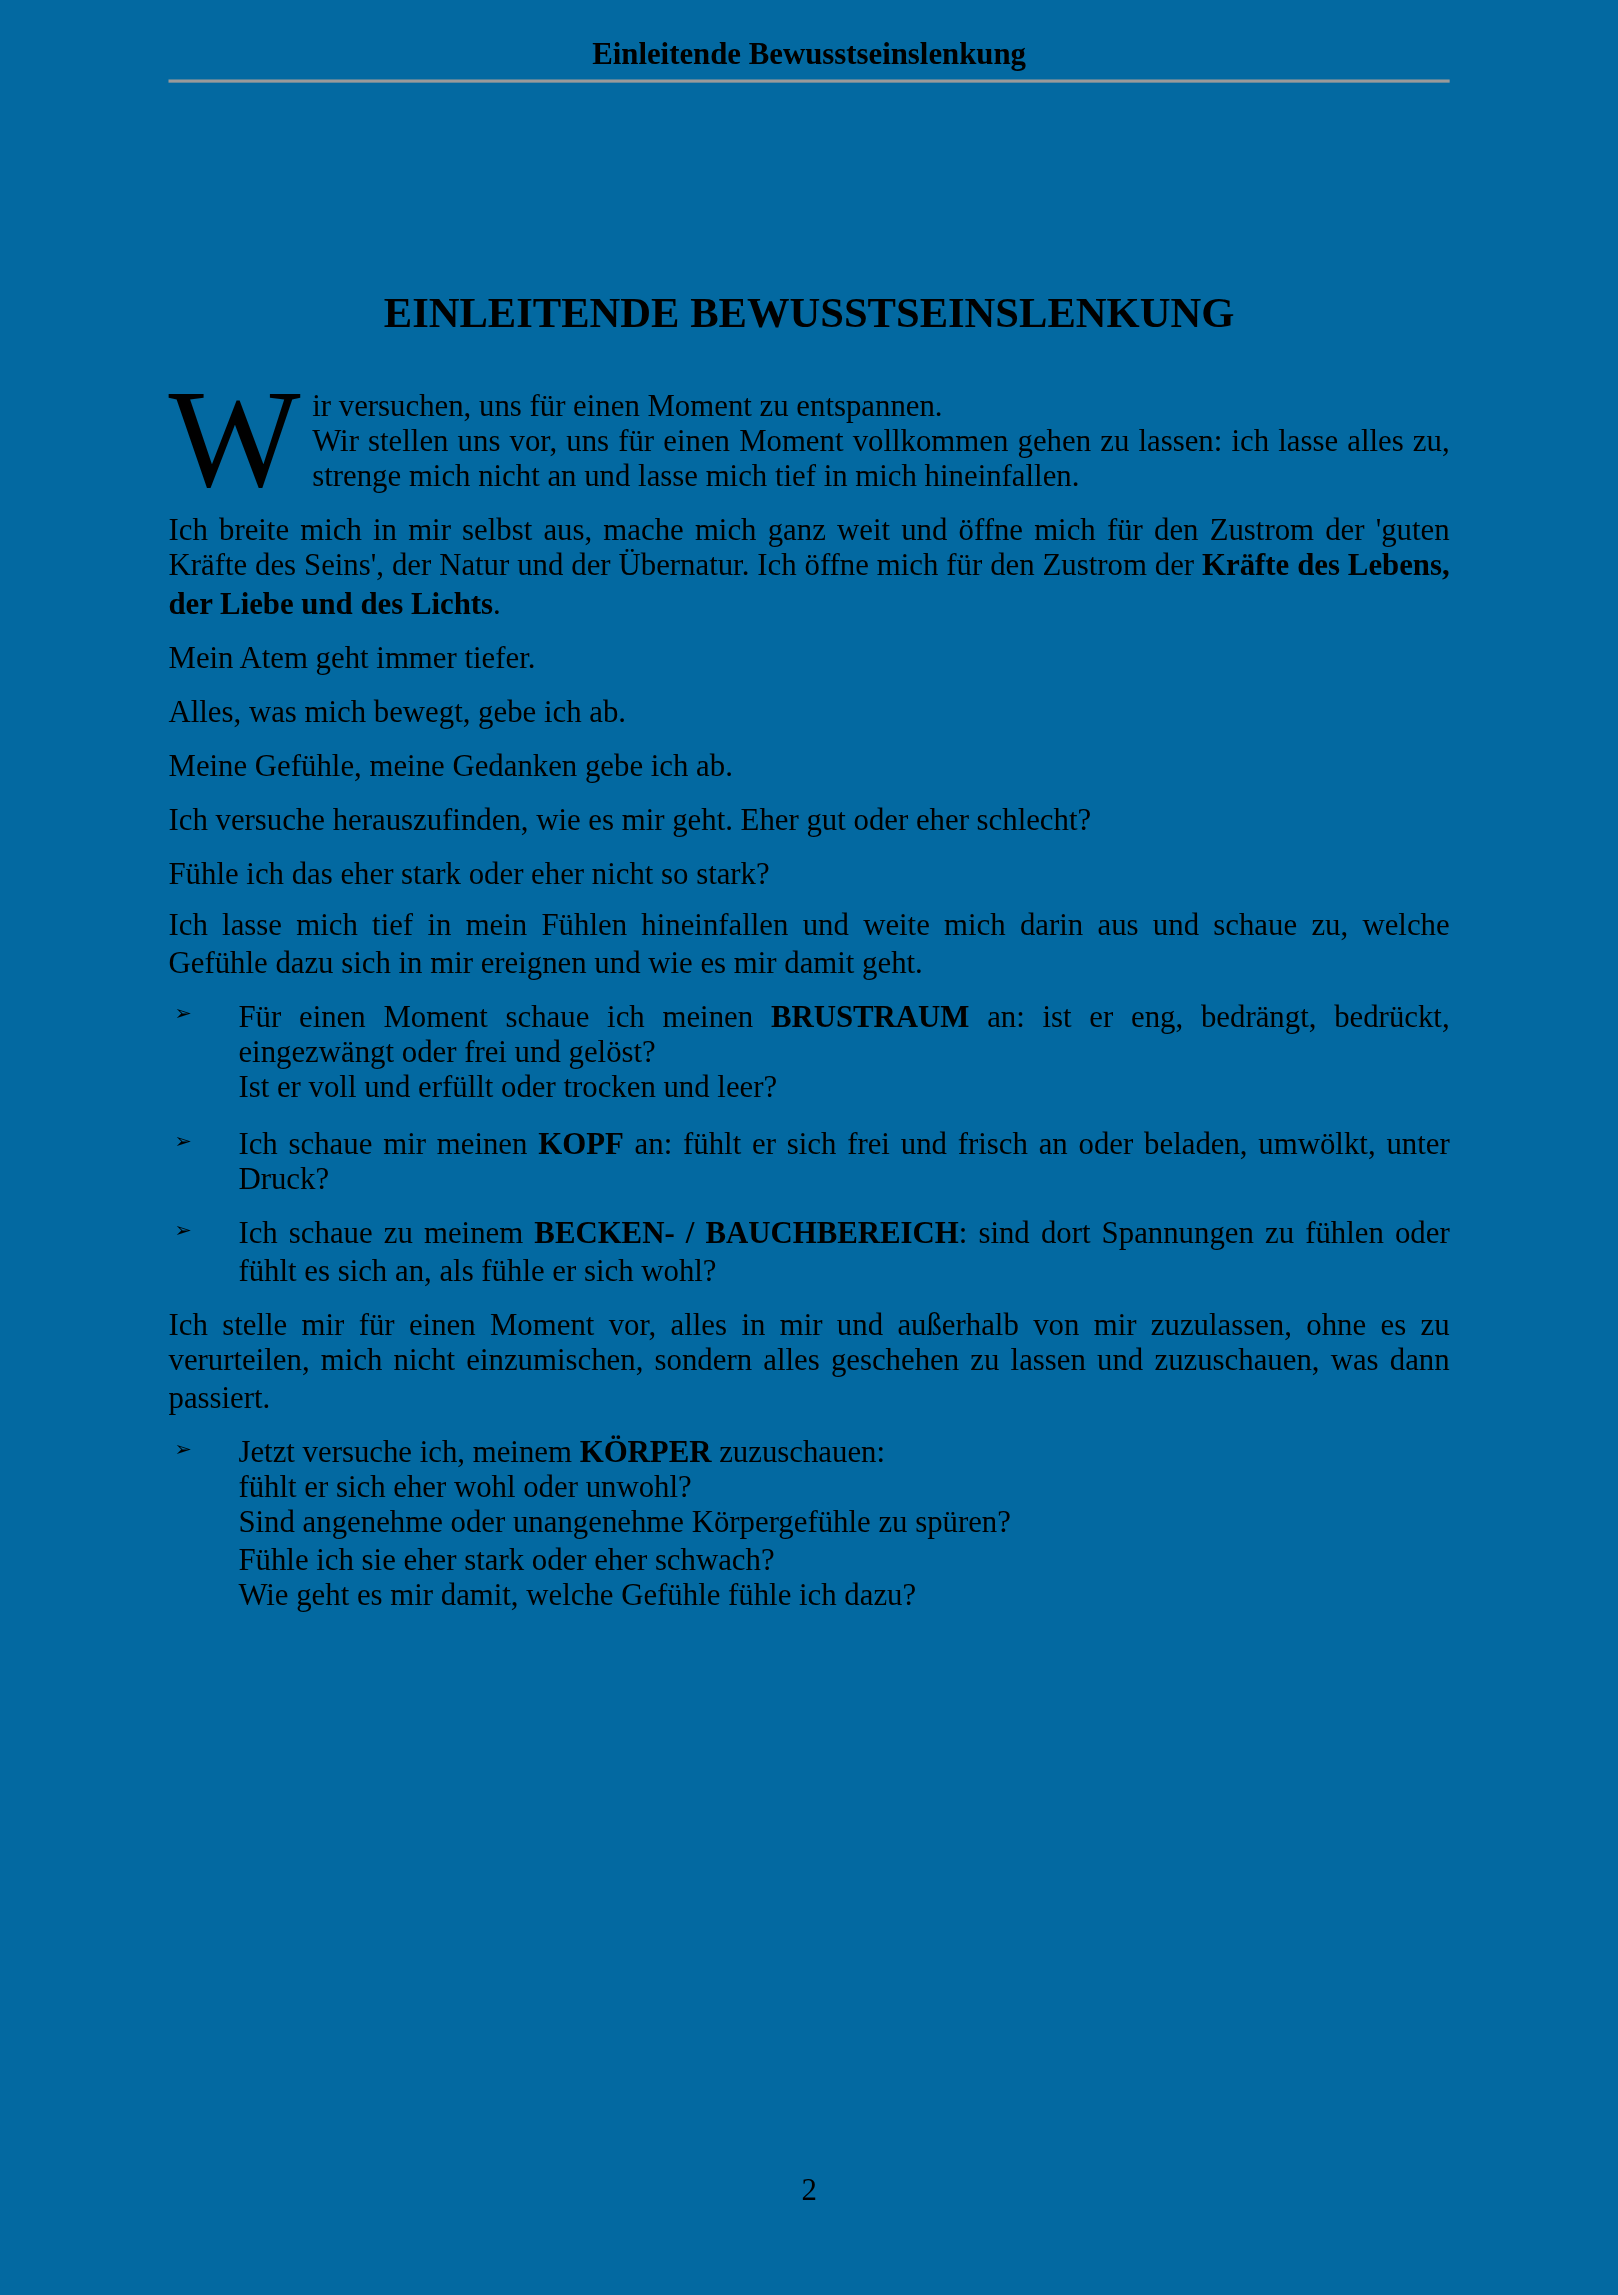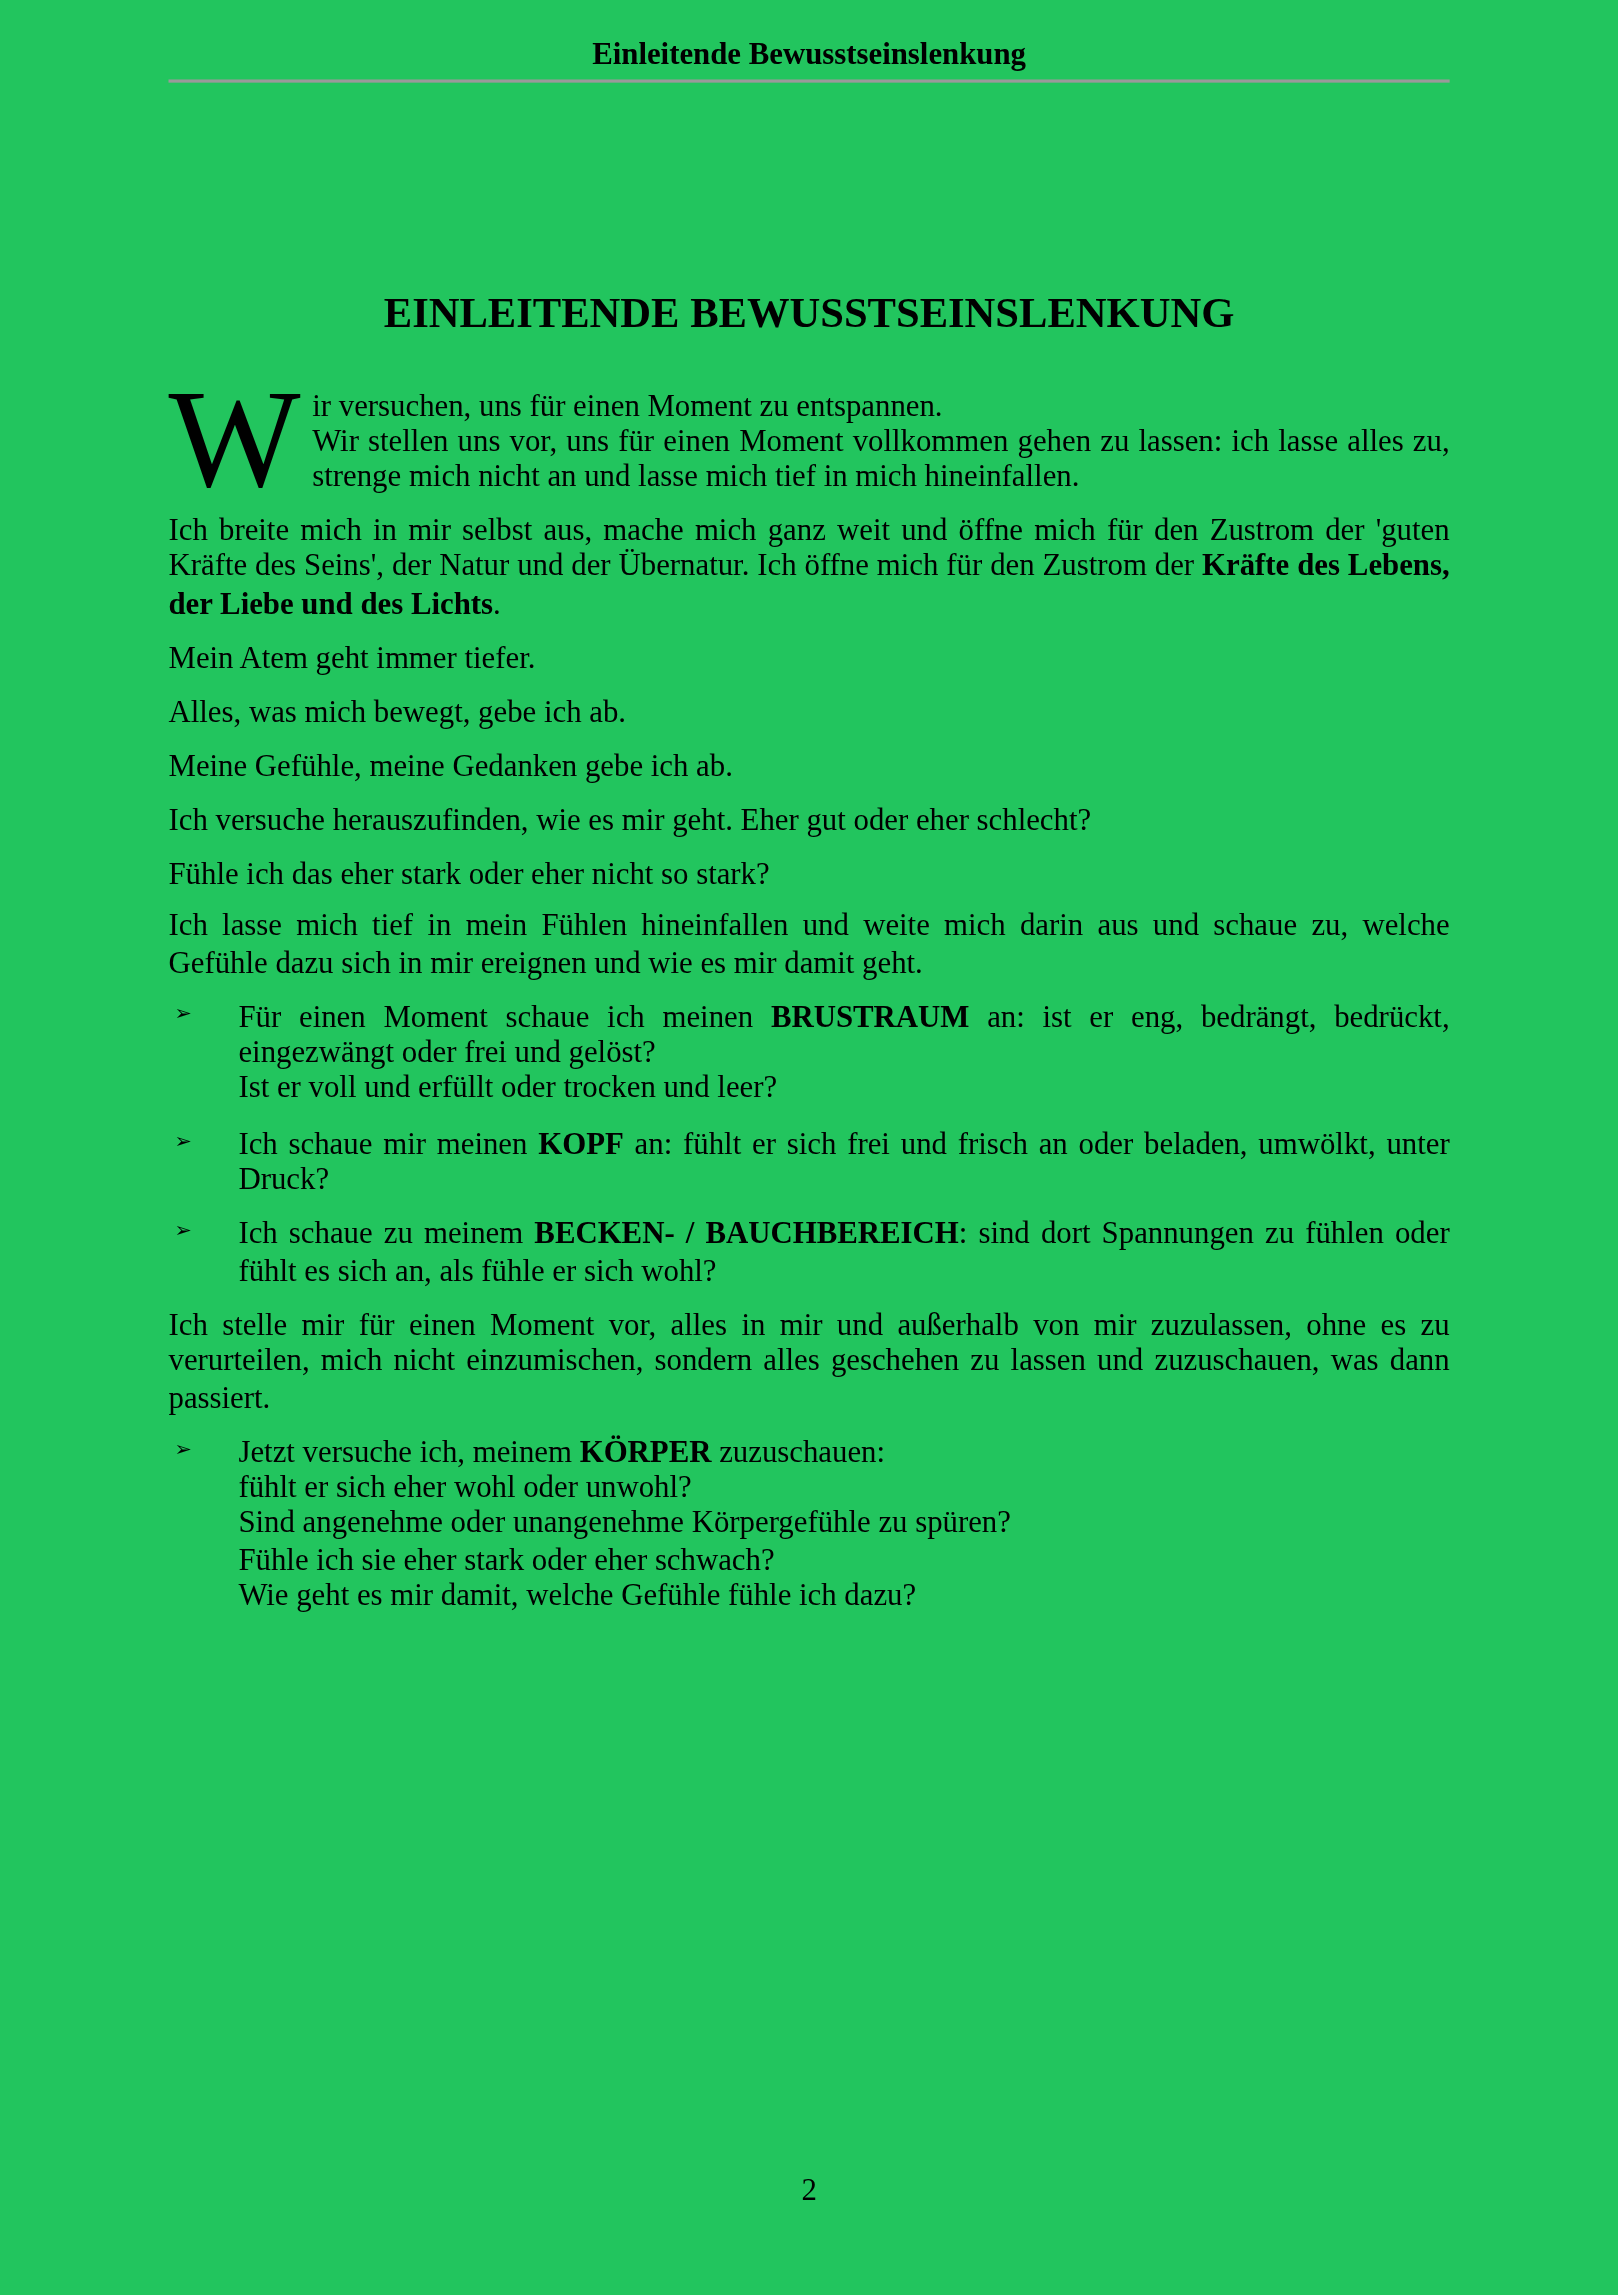--- a/index.html
+++ b/index.html
@@ -4,21 +4,21 @@
 <style>
   html, body {
     margin: 0;
     padding: 0;
     background: #ffffff;
   }
   .canvas {
     position: relative;
     width: 1618px;
     height: 2295px;
-    background: #22c55e;
+    background: #0369a1;
     overflow: hidden;
   }
   .scale {
     position: absolute;
     top: 0;
     left: 0;
     width: 509px;
     height: 722px;
     transform: scale(3.17909);
     transform-origin: 0 0;

